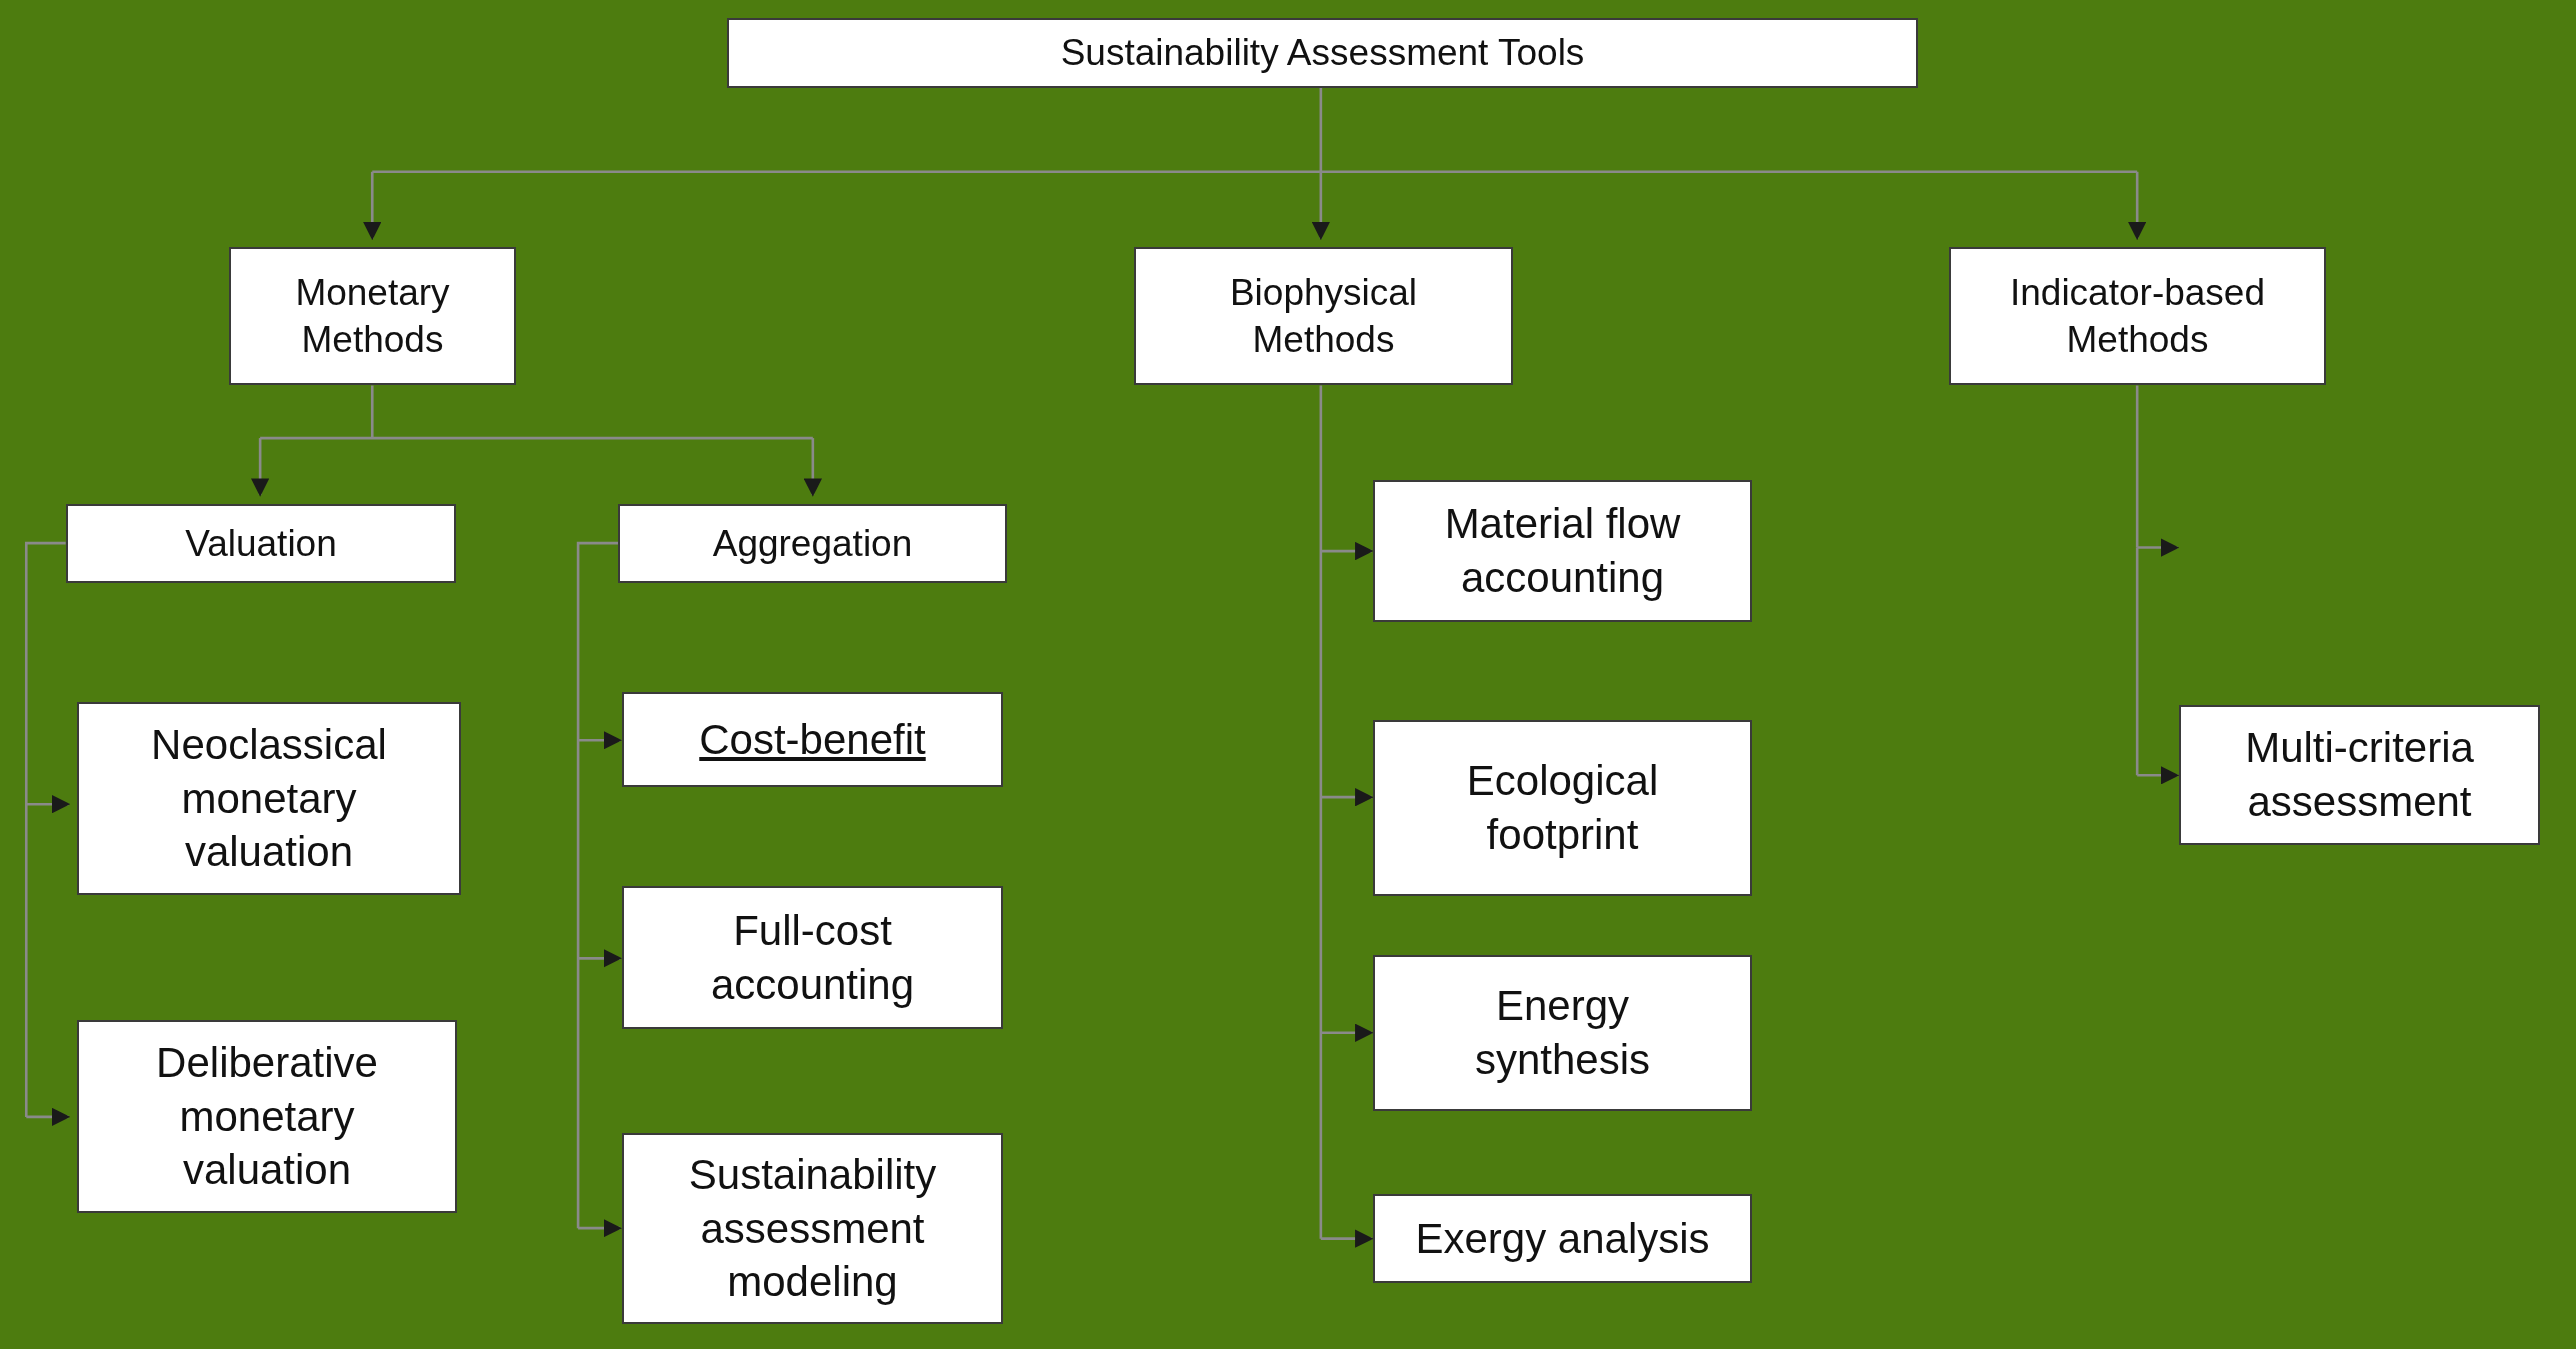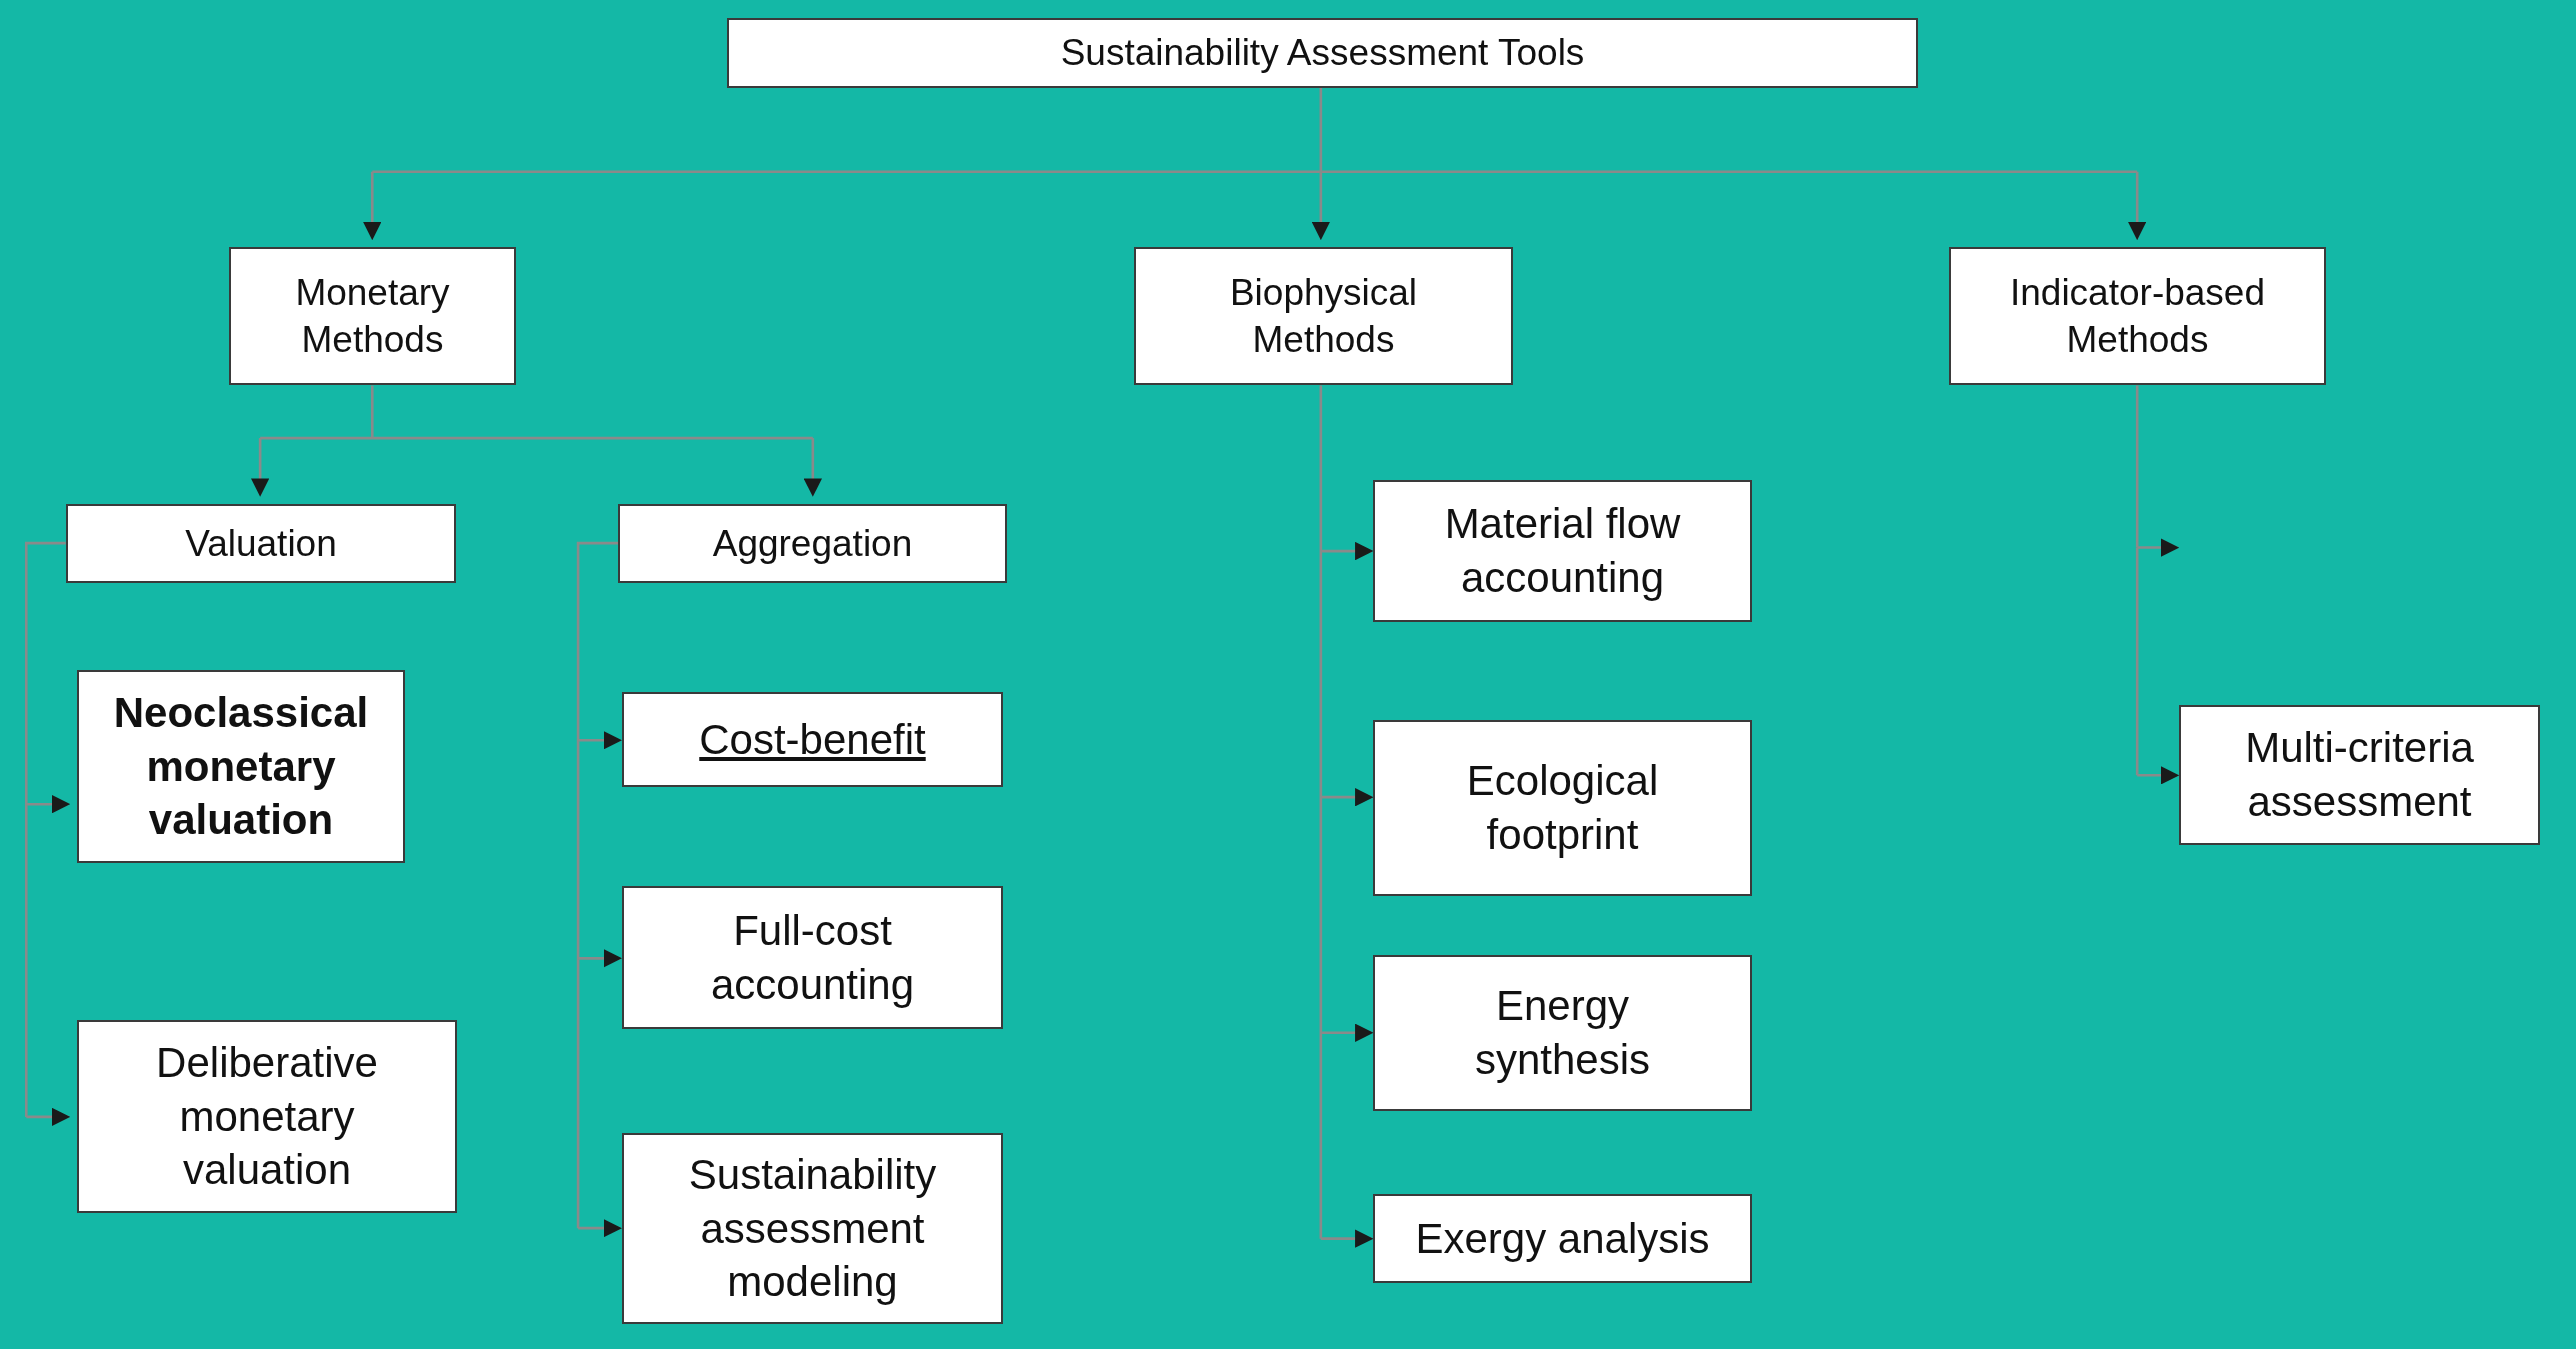--- a/index.html
+++ b/index.html
@@ -5,21 +5,21 @@
 <style>
   html, body {
     margin: 0;
     padding: 0;
     background: #ffffff;
   }
   #canvas {
     position: relative;
     width: 2576px;
     height: 1350px;
-    background: #14b8a6;
+    background: #4d7c0f;
     font-family: "Liberation Sans", sans-serif;
     overflow: hidden;
   }
   
   .node {
     position: absolute;
     box-sizing: border-box;
     border: 2.6px solid #3a3a3a;
     background: #ffffff;
     display: flex;
@@ -119,21 +119,21 @@
   </div>
 
   <div class="node l3" style="left:66px; top:504px; width:390px; height:79px;">
     <span class="lbl">Valuation</span>
   </div>
 
   <div class="node l3" style="left:618px; top:504px; width:389px; height:79px;text-align:right;">
     <span class="lbl">Aggregation</span>
   </div>
 
-  <div class="node leaf" style="left:77px; top:670px; width:328px; height:193px;font-weight:bold;">
+  <div class="node leaf" style="left:77px; top:702px; width:384px; height:193px;">
     <span class="lbl">Neoclassical
 monetary
 valuation</span>
   </div>
 
   <div class="node leaf" style="left:77px; top:1020px; width:380px; height:193px;">
     <span class="lbl">Deliberative
 monetary
 valuation</span>
   </div>

